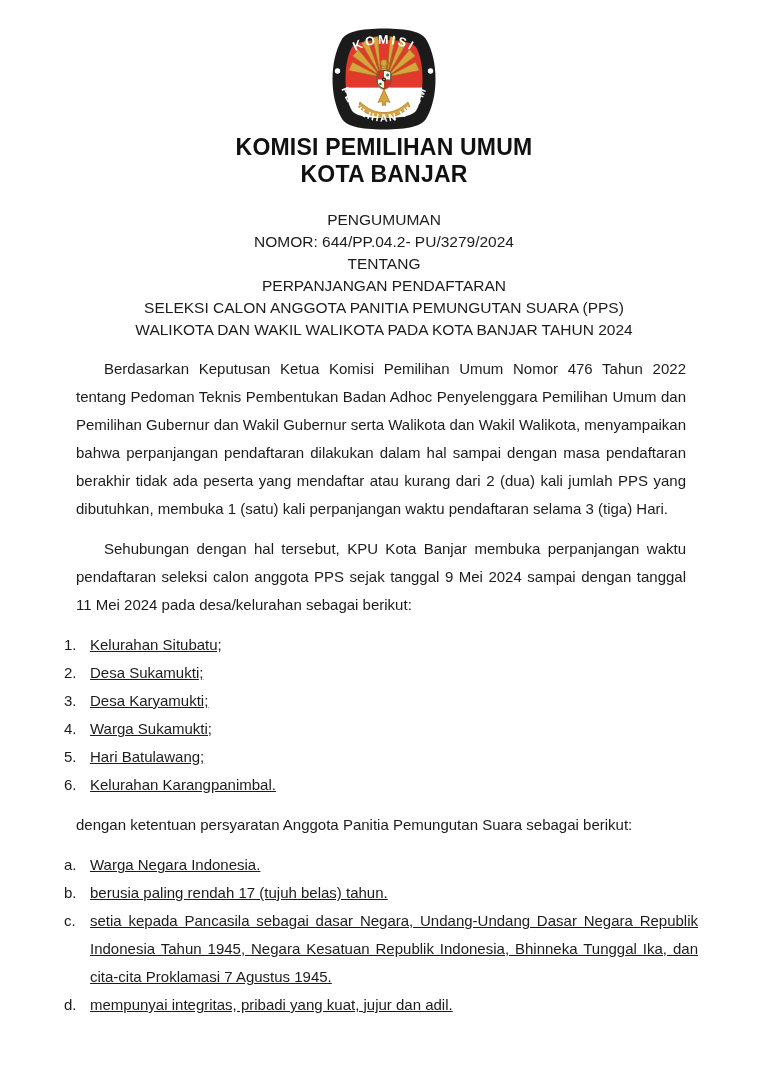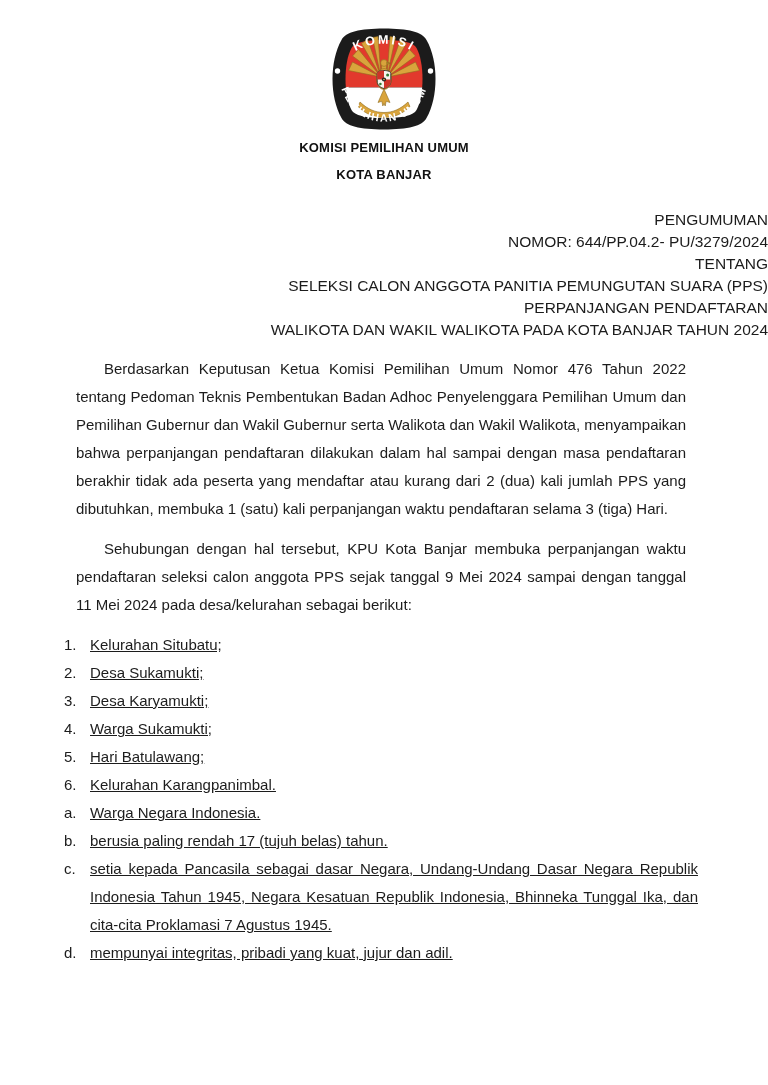--- a/index.html
+++ b/index.html
@@ -9,26 +9,26 @@
     margin:0 auto;
     background:#ffffff;
     font-family:"Liberation Sans",sans-serif;
     color:#1c1c1c;
     overflow:hidden;
     box-sizing:border-box;
   }
   .letterhead{padding-top:27px;text-align:center;}
   .logo-wrap{width:110px;height:104px;margin:0 auto;}
   .org-name,.org-unit{
-    font-size:13px;font-weight:bold;line-height:27px;color:#111;
+    font-size:23px;font-weight:bold;line-height:27px;color:#111;
     letter-spacing:.2px;
   }
   .org-name{margin-top:3px;}
   .title-block{
-    margin-top:21px;text-align:right;
+    margin-top:21px;text-align:center;
     font-size:15.5px;line-height:22px;color:#1c1c1c;
   }
   .doc-body{
     margin:14px 70px 0 64px;
     font-size:15px;line-height:28px;color:#1c1c1c;
   }
   .para{margin:12px;text-align:justify;}
   .indent{text-indent:28px;}
   .li-row{display:flex;}
   .li-marker{flex:0 0 26px;}
@@ -102,22 +102,22 @@
     </div>
 
     <div class="org-name">KOMISI PEMILIHAN UMUM</div>
     <div class="org-unit">KOTA BANJAR</div>
   </header>
 
   <section class="title-block">
     <div>PENGUMUMAN</div>
     <div>NOMOR: 644/PP.04.2- PU/3279/2024</div>
     <div>TENTANG</div>
+    <div>PERPANJANGAN PENDAFTARAN</div>
     <div>SELEKSI CALON ANGGOTA PANITIA PEMUNGUTAN SUARA (PPS)</div>
-    <div>PERPANJANGAN PENDAFTARAN</div>
     <div>WALIKOTA DAN WAKIL WALIKOTA PADA KOTA BANJAR TAHUN 2024</div>
   </section>
 
   <main class="doc-body">
     <p class="para indent">Berdasarkan Keputusan Ketua Komisi Pemilihan Umum Nomor 476 Tahun 2022 tentang Pedoman Teknis Pembentukan Badan Adhoc Penyelenggara Pemilihan Umum dan Pemilihan Gubernur dan Wakil Gubernur serta Walikota dan Wakil Walikota, menyampaikan bahwa perpanjangan pendaftaran dilakukan dalam hal sampai dengan masa pendaftaran berakhir tidak ada peserta yang mendaftar atau kurang dari 2 (dua) kali jumlah PPS yang dibutuhkan, membuka 1 (satu) kali perpanjangan waktu pendaftaran selama 3 (tiga) Hari.</p>
     <p class="para indent">Sehubungan dengan hal tersebut, KPU Kota Banjar membuka perpanjangan waktu pendaftaran seleksi calon anggota PPS sejak tanggal 9 Mei 2024 sampai dengan tanggal 11 Mei 2024 pada desa/kelurahan sebagai berikut:</p>
 
     <div class="li-row">
       <span class="li-marker">1.</span>
       <span class="li-text">Kelurahan Situbatu;</span>
@@ -136,20 +136,21 @@
     </div>
     <div class="li-row">
       <span class="li-marker">5.</span>
       <span class="li-text">Hari Batulawang;</span>
     </div>
     <div class="li-row">
       <span class="li-marker">6.</span>
       <span class="li-text">Kelurahan Karangpanimbal.</span>
     </div>
 
+    <p class="para">dengan ketentuan persyaratan Anggota Panitia Pemungutan Suara sebagai berikut:</p>
 
     <div class="li-row">
       <span class="li-marker">a.</span>
       <span class="li-text">Warga Negara Indonesia.</span>
     </div>
     <div class="li-row">
       <span class="li-marker">b.</span>
       <span class="li-text">berusia paling rendah 17 (tujuh belas) tahun.</span>
     </div>
     <div class="li-row">

